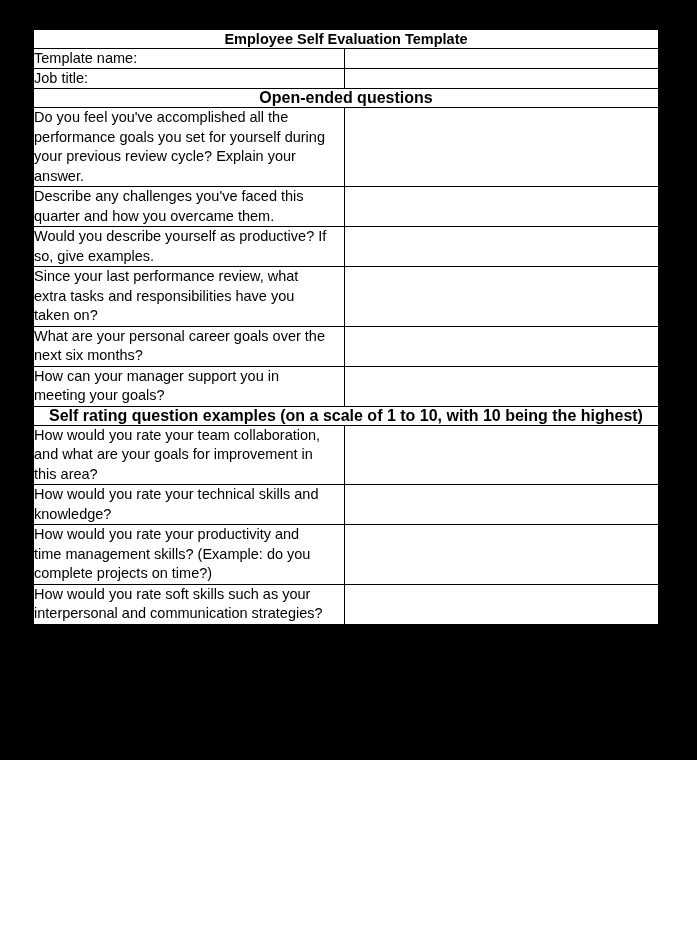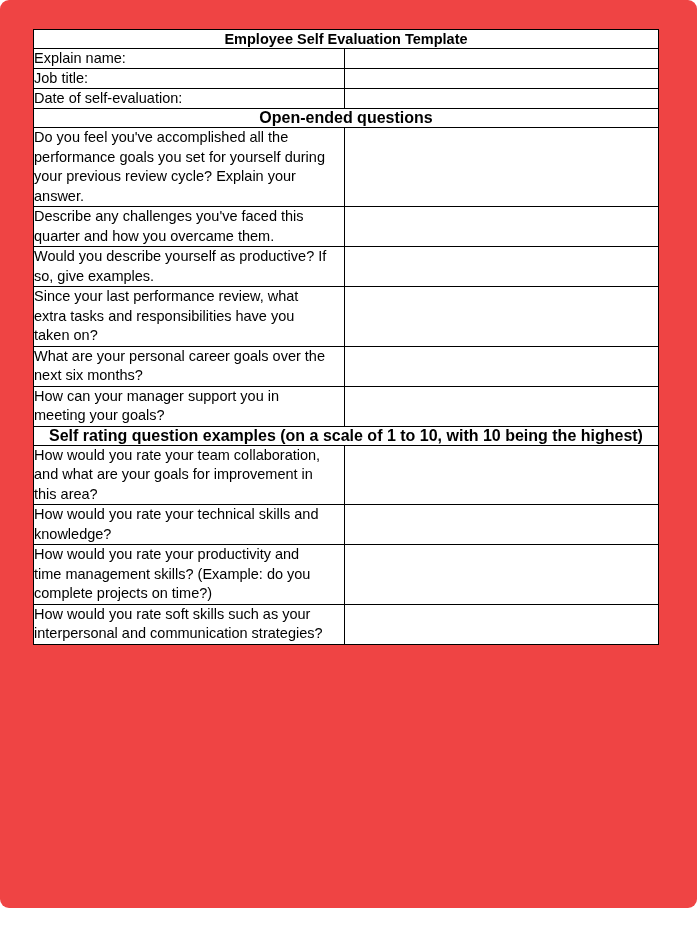--- a/index.html
+++ b/index.html
@@ -10,24 +10,23 @@
   body {
     width: 697px;
     height: 952px;
     font-family: "Liberation Sans", sans-serif;
     color: #000000;
     -webkit-font-smoothing: antialiased;
   }
   .page {
     position: relative;
     width: 697px;
-    height: 908px;
-    background: #ef4444;
+    height: 760px;
+    background: #000000;
     box-sizing: border-box;
-    border-radius: 9px;
   }
   .doc-table {
     position: absolute;
     left: 33px;
     top: 29px;
     width: 625px;
     border-collapse: collapse;
     table-layout: fixed;
   }
   .doc-table td {
@@ -86,29 +85,25 @@
   <table class="doc-table">
     <colgroup>
       <col class="label-col">
       <col class="answer-col">
     </colgroup>
     <tbody id="table-body">
       <tr>
         <td class="title-cell" colspan="2">Employee Self Evaluation Template</td>
       </tr>
     <tr>
-          <td class="field-cell">Explain name:</td>
+          <td class="field-cell">Template name:</td>
           <td class="field-cell answer-cell"></td>
         </tr>
         <tr>
           <td class="field-cell">Job title:</td>
-          <td class="field-cell answer-cell"></td>
-        </tr>
-        <tr>
-          <td class="field-cell">Date of self-evaluation:</td>
           <td class="field-cell answer-cell"></td>
         </tr>
         <tr>
           <td class="section-cell" colspan="2">Open-ended questions</td>
         </tr>
         <tr>
           <td class="question-cell">
             <span class="q-line">Do you feel you've accomplished all the</span>
             <span class="q-line">performance goals you set for yourself during</span>
             <span class="q-line">your previous review cycle? Explain your</span>

